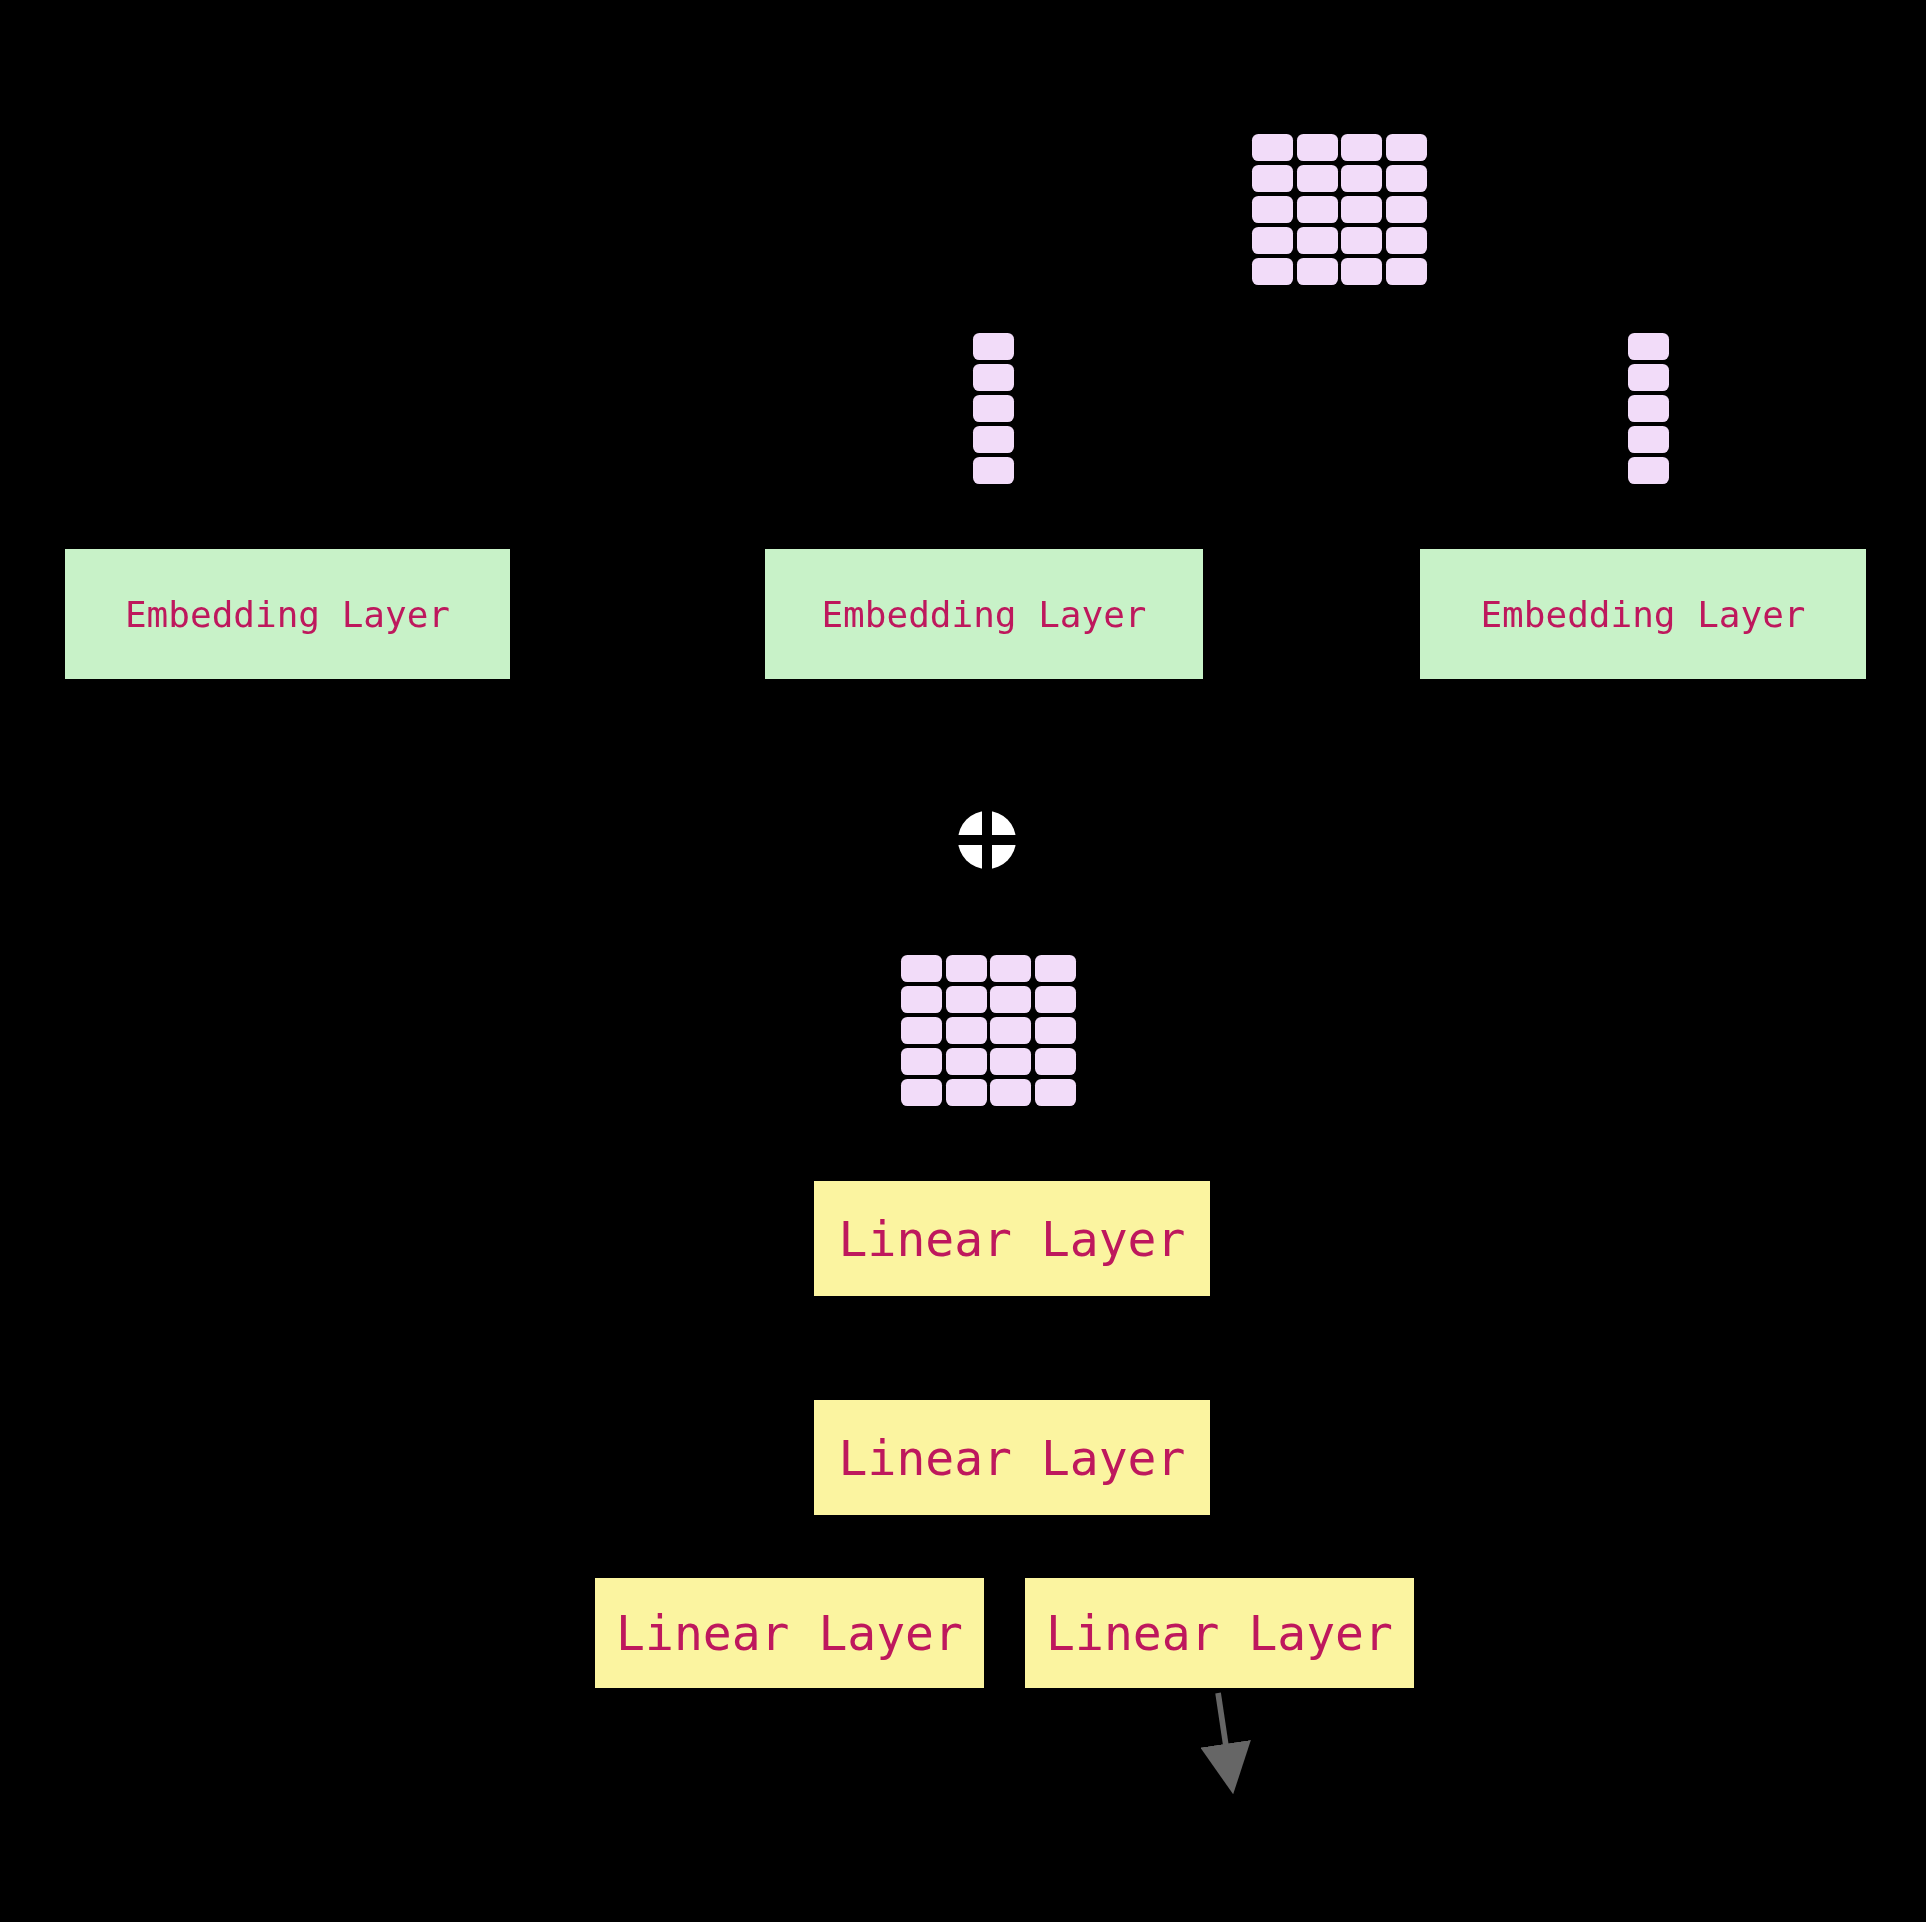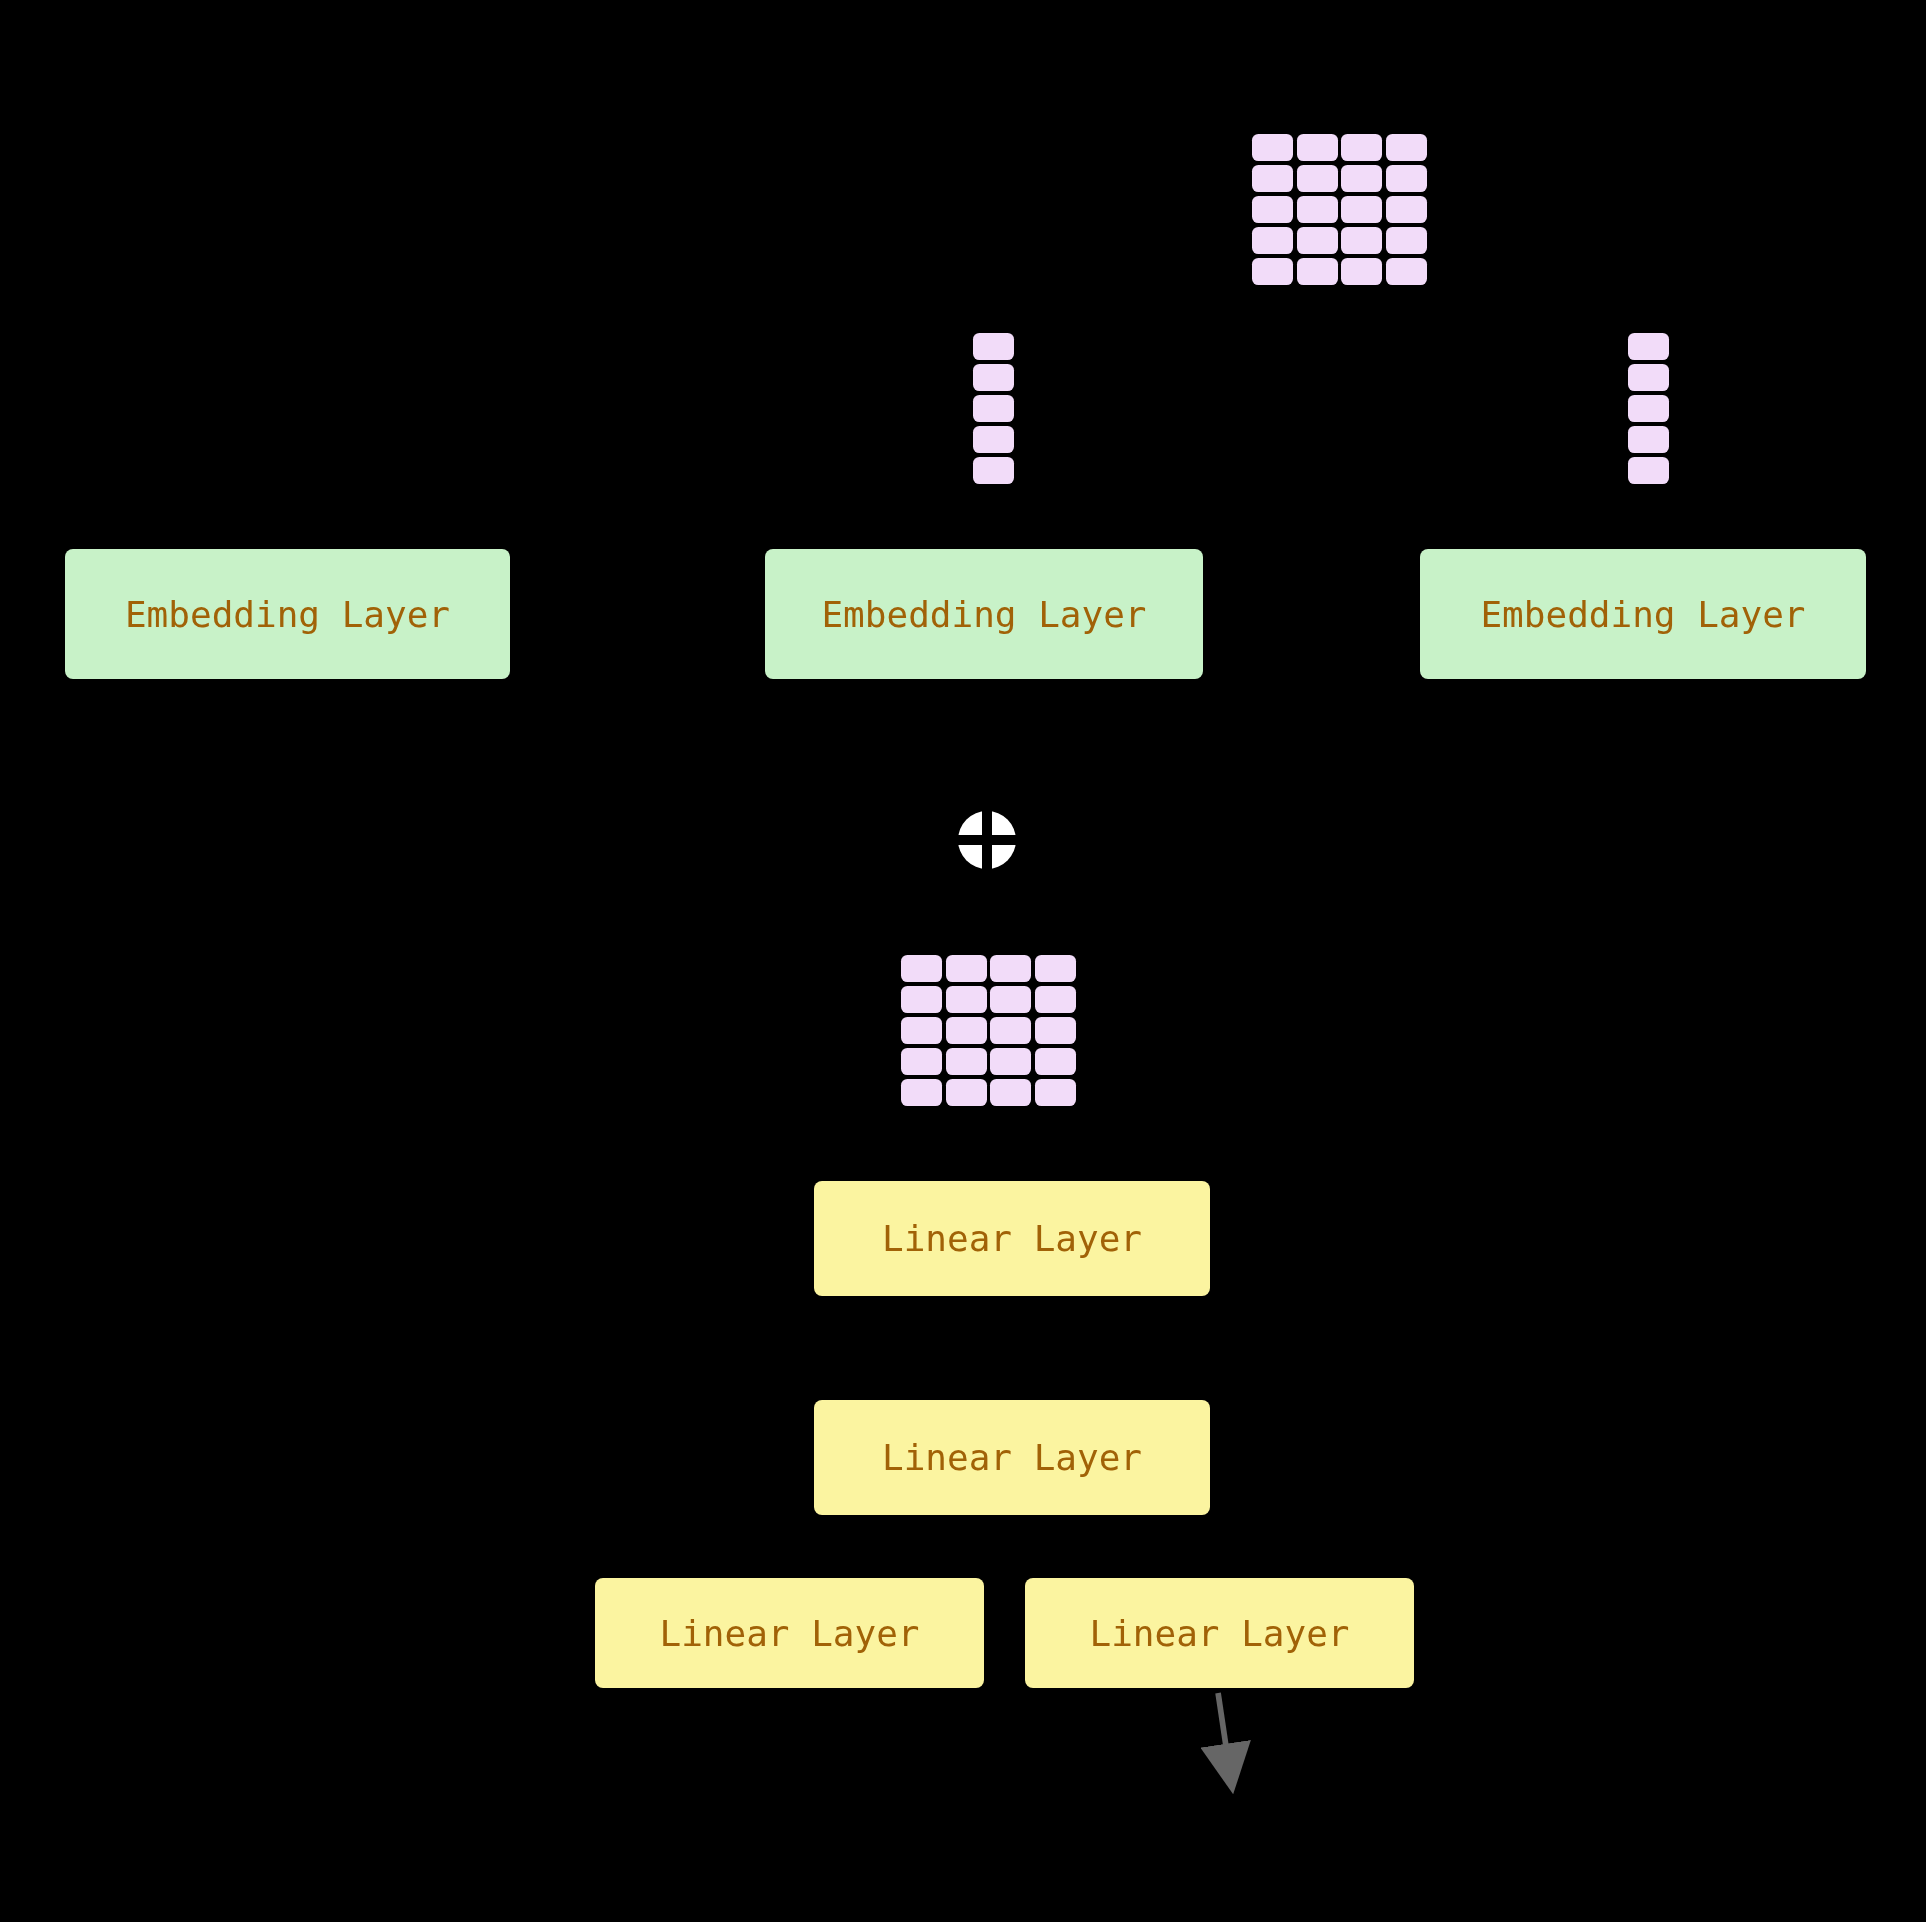--- a/index.html
+++ b/index.html
@@ -15,33 +15,33 @@
     overflow: hidden;
     font-family: "DejaVu Sans Mono", "Liberation Mono", monospace;
   }
 
   
   .layer-box {
     position: absolute;
     display: flex;
     align-items: center;
     justify-content: center;
-    border-radius: 8px;
+    border-radius: 0;
     box-sizing: border-box;
-    color: #a16207;
+    color: #be185d;
     white-space: pre;
     letter-spacing: 0px;
   }
   .layer-box.embedding {
     background: #c8f2c8;
     font-size: 36px;
   }
   .layer-box.linear {
     background: #fbf4a0;
-    font-size: 36px;
+    font-size: 48px;
   }
   .layer-label {
     pointer-events: none;
   }
 
   
   .tensor-grid {
     position: absolute;
     display: grid;
     gap: 3.8px;

